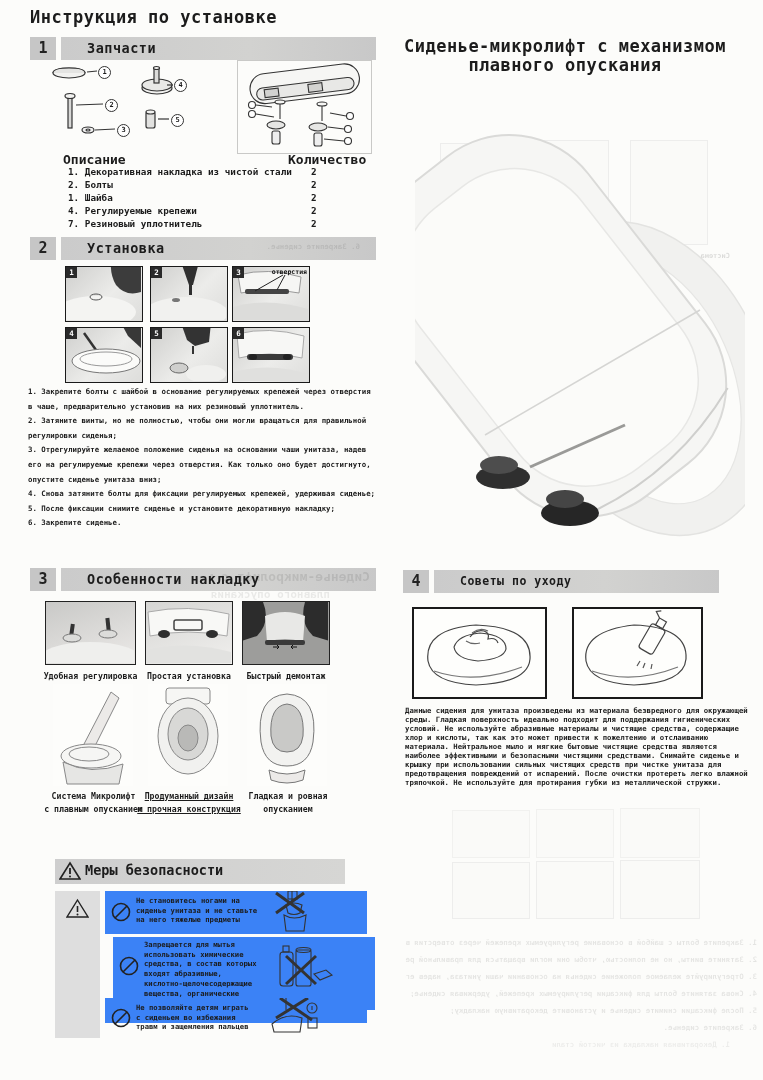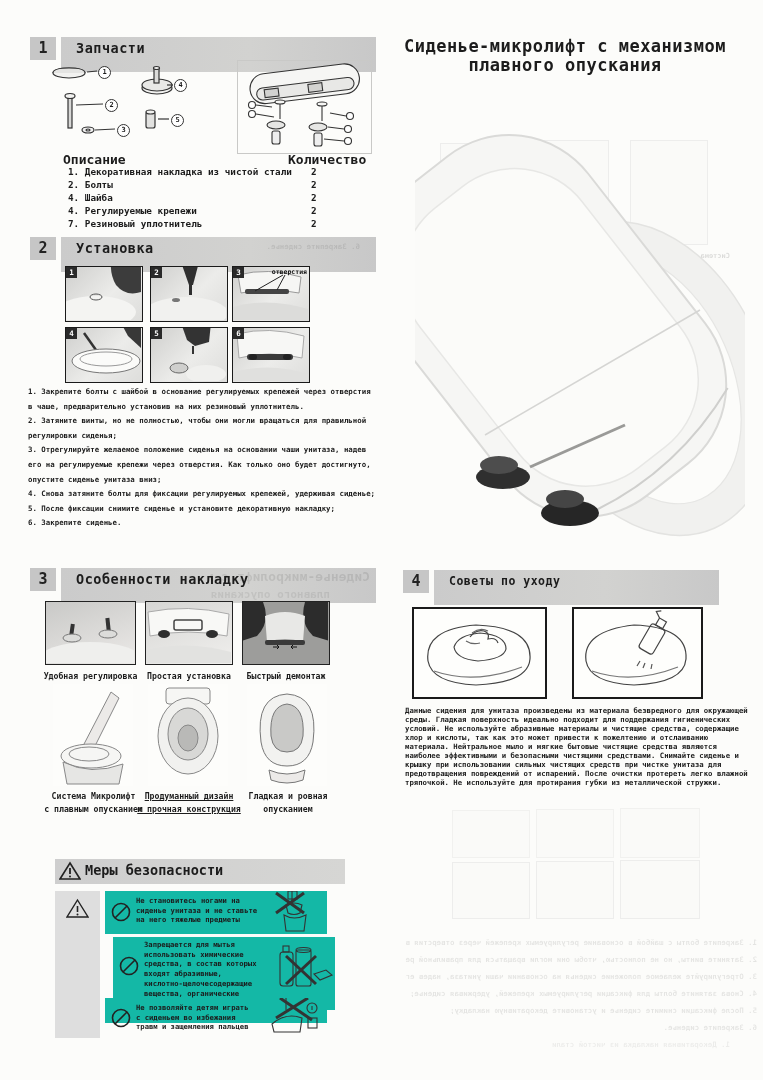--- a/index.html
+++ b/index.html
@@ -3,59 +3,60 @@
 <meta charset="utf-8">
 <style>
   html,body{margin:0;padding:0;background:#e8e8e6;}
   .page{position:relative;width:763px;height:1080px;background:#fcfcfa;overflow:hidden;
         font-family:"DejaVu Sans Mono",monospace;color:#1c1c1c;font-weight:bold;}
   .abs{position:absolute;}
   .h1{font-size:17px;letter-spacing:0.5px;}
   
   .numbox{position:absolute;left:0;top:0;width:26px;height:23px;background:#c6c6c6;
           text-align:center;line-height:23px;font-size:15px;color:#222;}
-  .secbar{position:absolute;left:31px;top:0;right:0;height:35px;background:linear-gradient(90deg,#cbcbcb,#d2d2d0 60%,#c8c8c8);
-          line-height:23px;font-size:13.5px;padding-left:15px;box-sizing:border-box;letter-spacing:0.5px;}
+  .secbar{position:absolute;left:31px;top:0;right:0;height:23px;background:linear-gradient(90deg,#cbcbcb,#d2d2d0 60%,#c8c8c8);
+          line-height:23px;font-size:13.5px;padding-left:26px;box-sizing:border-box;letter-spacing:0.5px;}
   .secwrap{position:absolute;height:23px;}
   
   .listhead{font-size:13px;}
   .plist-row{position:absolute;left:0;font-size:9.3px;white-space:nowrap;}
   .qty{position:absolute;font-size:9.3px;}
   .callout{position:absolute;width:11px;height:11px;border:1px solid #333;border-radius:50%;
            font-size:7px;line-height:11px;text-align:center;background:#fff;font-weight:bold;}
   
   .panel{position:absolute;width:78px;height:56px;border:1.5px solid #1a1a1a;box-sizing:border-box;
          background:linear-gradient(135deg,#cfcfcd 0%,#ececea 55%,#dddddb 100%);overflow:hidden;}
   .panel-num{position:absolute;left:0;top:0;width:11px;height:11px;background:#2a2a2a;color:#fff;
              font-size:7.5px;line-height:11px;text-align:center;}
   .holes-label{position:absolute;right:2px;top:1px;font-size:6.5px;color:#111;}
   .step{font-size:7.4px;line-height:14.6px;letter-spacing:0;}
   
   .feat{position:absolute;border:1.5px solid #222;box-sizing:border-box;background:#f4f4f2;overflow:hidden;}
   .featcap{position:absolute;font-size:8.2px;text-align:center;white-space:pre-line;line-height:13px;}
   
   .safe-left{position:absolute;background:#dedede;}
-  .safe-row{position:absolute;background:#14b8a6;}
+  .safe-row{position:absolute;background:#3b82f6;padding-left:40px;}
   .safe-text{position:absolute;font-size:7.2px;line-height:9.7px;white-space:pre-line;}
   .proh{position:absolute;}
   
   .rtitle{font-size:17px;text-align:center;letter-spacing:0.5px;line-height:19px;}
   .carebox{position:absolute;border:2px solid #1a1a1a;background:#fefefc;box-sizing:border-box;}
   .caretext{font-size:7.3px;line-height:9px;text-align:left;}
   
   .ghost{position:absolute;opacity:0.09;transform:scaleX(-1);filter:blur(0.4px);color:#000;
          white-space:nowrap;overflow:hidden;pointer-events:none;}
   .ghostbox{position:absolute;opacity:0.10;border:1px solid #777;background:#efefec;pointer-events:none;}
   .gline{font-size:7.4px;line-height:14px;}
 </style>
 </head>
 <body>
 
 <div class="page">
 
+  <div class="abs h1" style="left:30px;top:7px;">Инструкция по установке</div>
 
   <div class="secwrap" style="left:30px;top:37px;width:346px;">
     <div class="numbox">1</div>
     <div class="secbar">Запчасти</div>
   </div>
 
   <div class="abs" style="left:45px;top:62px;width:185px;height:90px;">
     <svg width="185" height="90" viewBox="0 0 185 90">
       <g stroke="#333" stroke-width="1.2" fill="#f2f2f0">
         <ellipse cx="24" cy="11" rx="16" ry="5"></ellipse>
@@ -116,21 +117,21 @@
   </div>
 
   <div class="abs listhead" style="left:63px;top:152px;">Описание</div>
   <div class="abs listhead" style="left:288px;top:152px;">Количество</div>
 
   <div class="abs" style="left:68px;top:166px;width:300px;">
     <div class="plist-row" style="top:0;">1. Декоративная накладка из чистой стали</div>
     <div class="qty" style="left:243px;top:0;">2</div>
     <div class="plist-row" style="top:13px;">2. Болты</div>
     <div class="qty" style="left:243px;top:13px;">2</div>
-    <div class="plist-row" style="top:26px;">4. Шайба</div>
+    <div class="plist-row" style="top:26px;">1. Шайба</div>
     <div class="qty" style="left:243px;top:26px;">2</div>
     <div class="plist-row" style="top:39px;">4. Регулируемые крепежи</div>
     <div class="qty" style="left:243px;top:39px;">2</div>
     <div class="plist-row" style="top:52px;">7. Резиновый уплотнитель</div>
     <div class="qty" style="left:243px;top:52px;">2</div>
   </div>
 
   <div class="secwrap" style="left:30px;top:237px;width:346px;">
     <div class="numbox">2</div>
     <div class="secbar">Установка</div>

